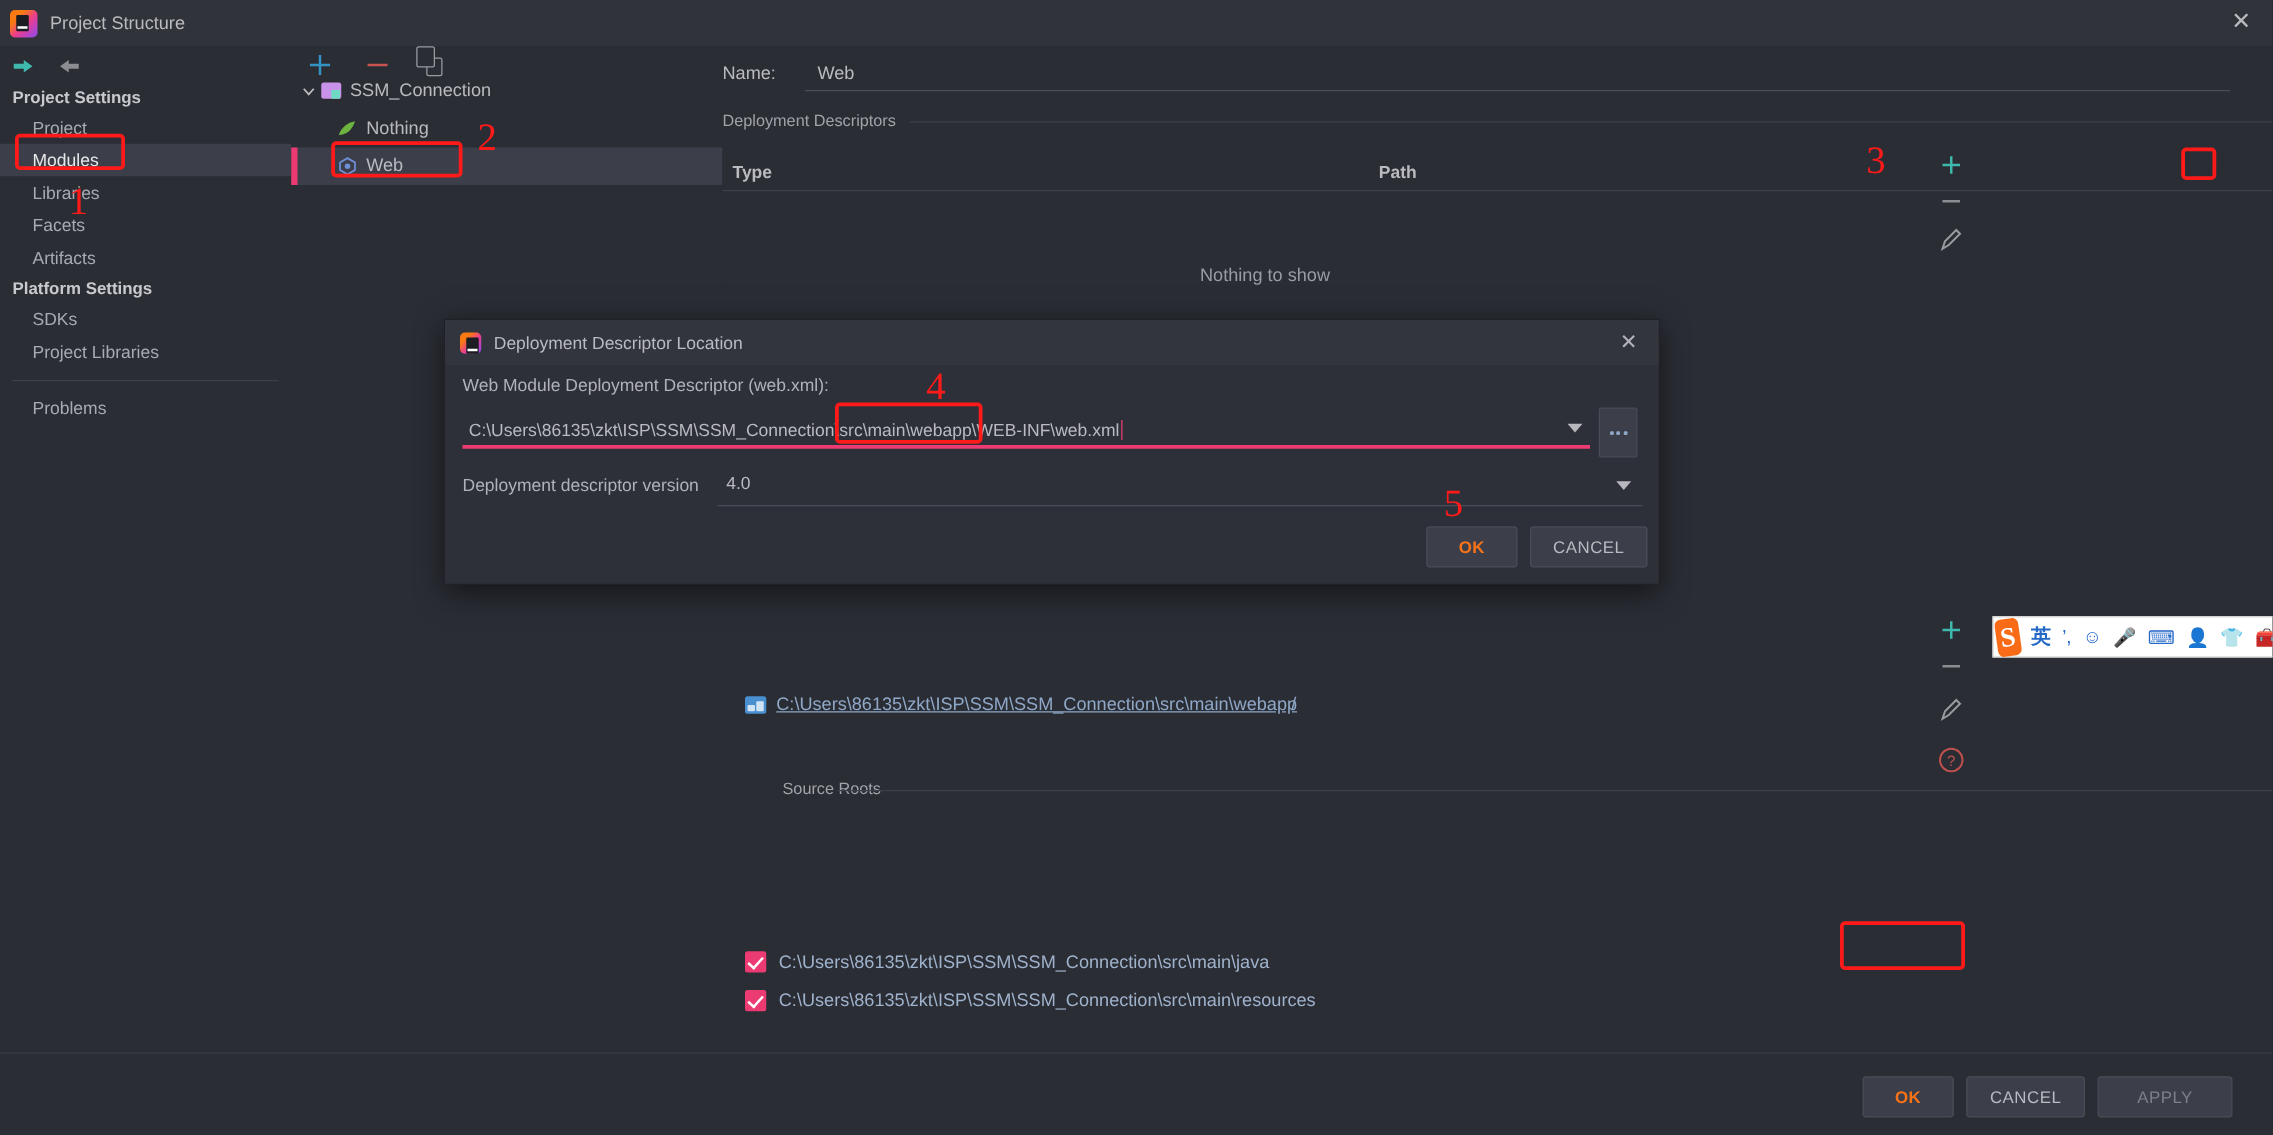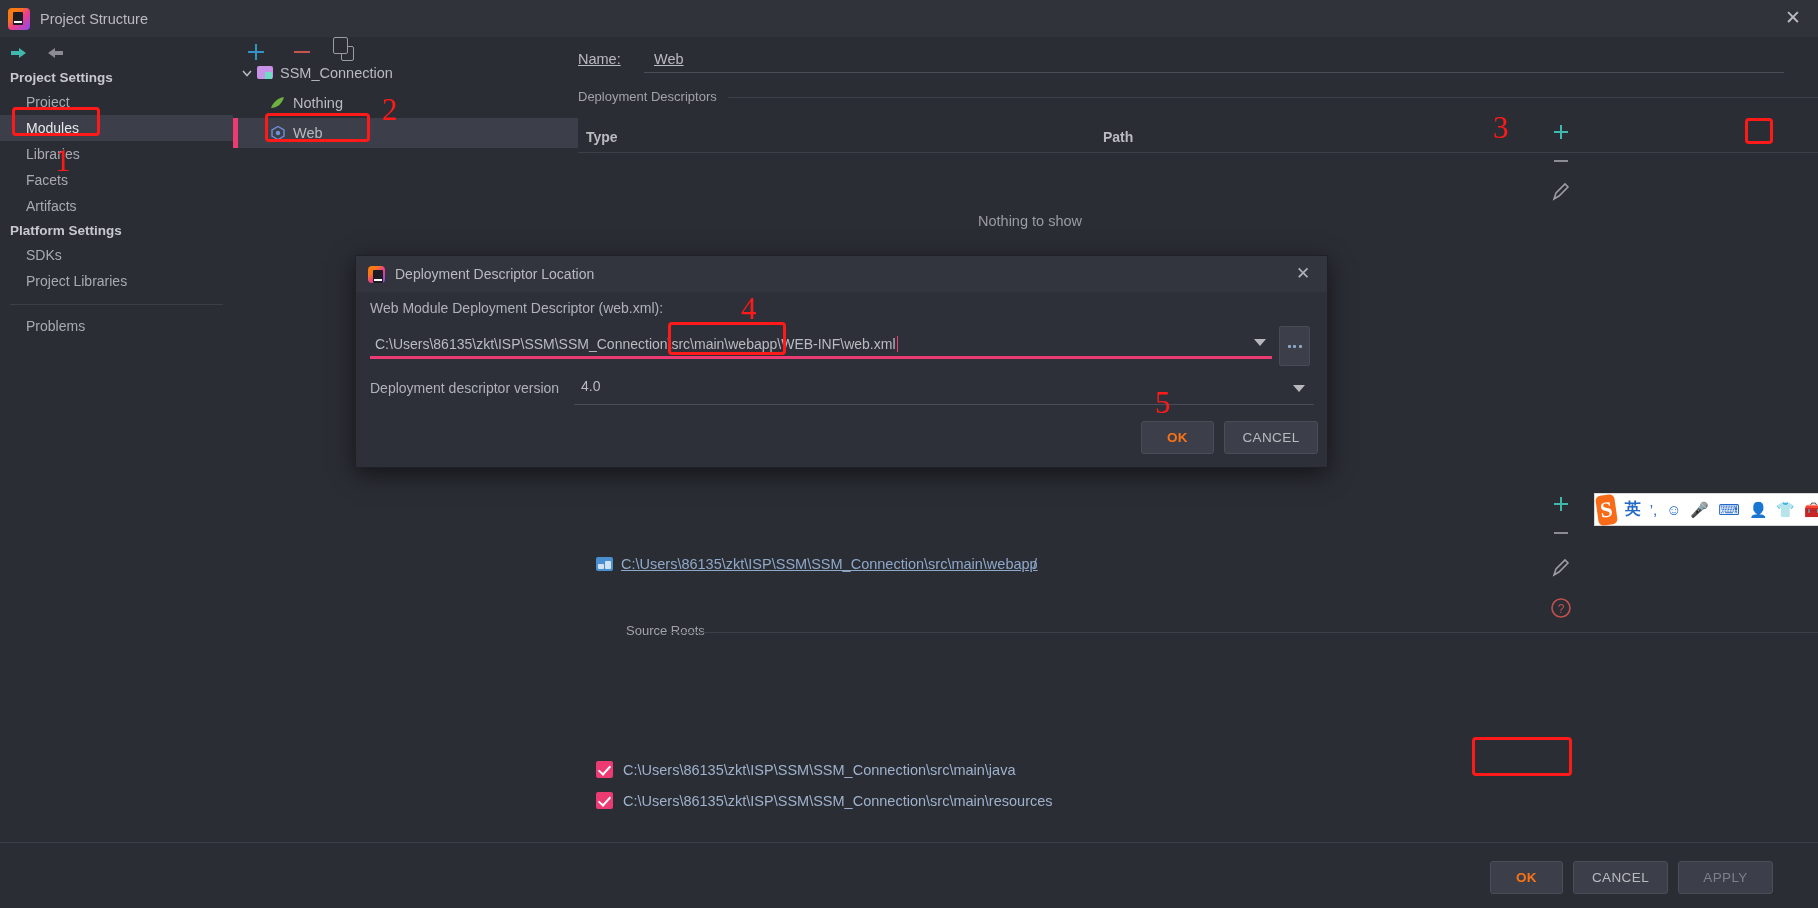--- a/index.html
+++ b/index.html
@@ -68,21 +68,21 @@
   .tree-row.selected { background:#3c3f4a; }
   .chevron { width:12px; height:12px; margin-right:4px; }
   .folder-ic { width:16px; height:14px; position:relative; margin-right:7px; }
   .folder-ic::before{content:"";position:absolute;left:0;top:0;width:16px;height:13px;background:#c792e8;border-radius:2px;}
   .folder-ic::after{content:"";position:absolute;left:8px;top:6px;width:7px;height:7px;background:#6fdbc4;}
   .leaf-ic { width:16px; height:14px; margin-right:7px; position:relative; }
   .web-ic { width:16px; height:16px; margin-right:7px; }
 
   
   .detail { position:absolute; left:578px; top:37px; width:1240px; height:871px; background:#2b2d35; }
-  .name-row { position:absolute; left:0; top:13px; display:flex; align-items:baseline;text-decoration:underline; }
+  .name-row { position:absolute; left:0; top:13px; display:flex; align-items:baseline; }
   .name-label { font-size:14.5px; color:#b9bbc0; width:66px; }
   .name-value-wrap { width:1140px; border-bottom:1px solid #4a4d57; padding:0 0 4px 10px; }
   .name-value { font-size:14.5px; color:#b9bbc0; }
 
   .section-title { position:absolute; font-size:13px; color:#a1a3a9; background:#2b2d35; padding-right:9px; }
   .section-rule { position:absolute; height:1px; background:#3d4049; }
 
   .tbl-head { position:absolute; font-size:14px; font-weight:bold; color:#b9bbc0; }
   .tbl-rule { position:absolute; height:1px; background:#3d4049; }
   .nothing { position:absolute; font-size:14.5px; color:#9a9ca3; }
@@ -242,21 +242,21 @@
         <span class="name-value">Web</span>
       </div>
     </div>
 
     <div class="section-title" style="left:0px;top:52px;">Deployment Descriptors</div>
     <div class="section-rule" style="left:150px;top:60px;width:1090px;"></div>
 
     <div class="tbl-head" style="left:8px;top:92px;">Type</div>
     <div class="tbl-head" style="left:525px;top:92px;">Path</div>
     <div class="tbl-rule" style="left:0;top:115px;width:1240px;"></div>
-    <div class="nothing" style="left:400px;top:176px;text-align:center;">Nothing to show</div>
+    <div class="nothing" style="left:382px;top:176px;text-align:center;">Nothing to show</div>
 
     <div class="rail-btn" style="left:970px;top:82px;">
       <svg width="26" height="26" viewBox="0 0 26 26">
           <path d="M13 6 V20 M6 13 H20" stroke="#3fb9ad" stroke-width="2"></path>
         </svg>
     </div>
     <div class="rail-btn" style="left:970px;top:111px;">
       <svg width="26" height="26" viewBox="0 0 26 26">
           <path d="M6 13 H20" stroke="#8b8d93" stroke-width="2"></path>
         </svg>
@@ -341,21 +341,21 @@
       </div>
     <div class="mversion-rule"></div>
 
     <div class="btn primary" style="left:785px;top:165px;width:73px;">OK</div>
     <div class="btn" style="left:868px;top:165px;width:94px;">CANCEL</div>
   </div>
 
   <div class="btnbar">
     <div class="btn primary" style="left:1490px;width:73px;">OK</div>
     <div class="btn" style="left:1573px;width:95px;">CANCEL</div>
-    <div class="btn disabled" style="left:1678px;width:95px;">APPLY</div>
+    <div class="btn disabled" style="left:1678px;width:108px;">APPLY</div>
   </div>
 
   <div class="ime">
     <div class="slogo">S</div>
     <div class="it">英</div>
     <span class="ig">’,</span>
     <span class="ig">☺</span>
     <span class="ig">🎤</span>
     <span class="ig">⌨</span>
     <span class="ig">👤</span>

